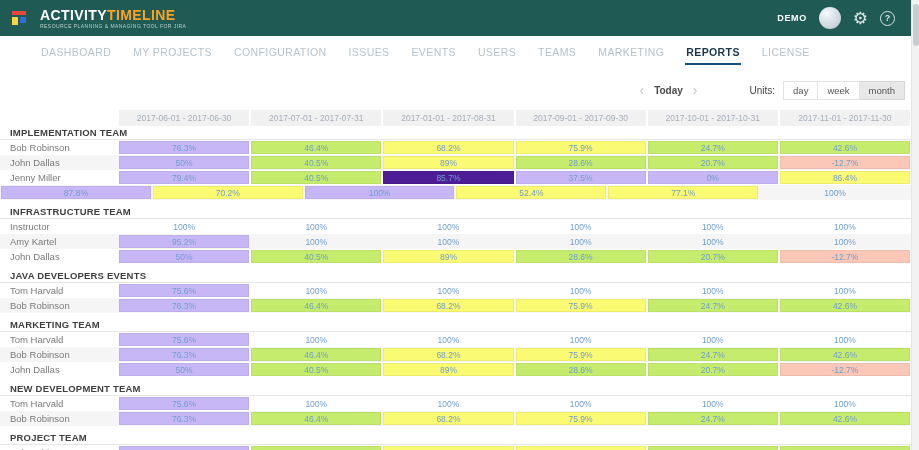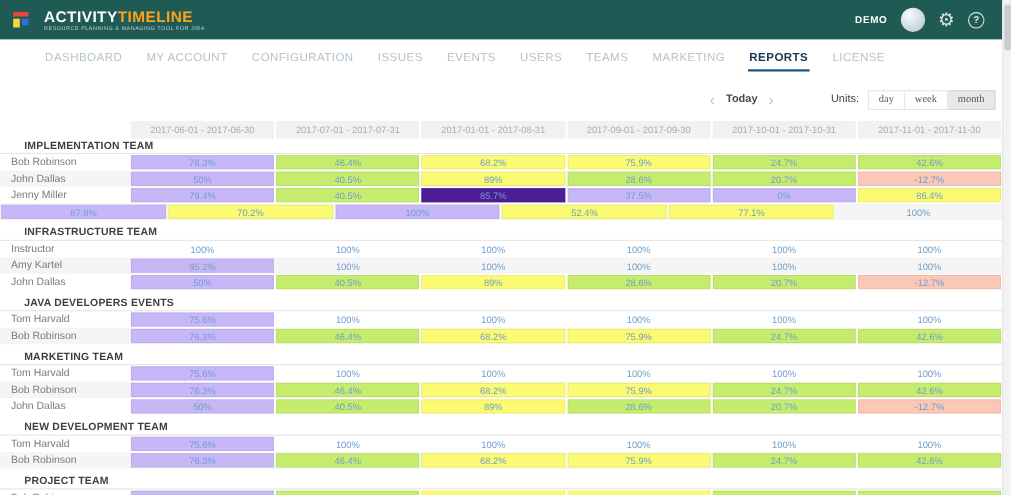--- a/index.html
+++ b/index.html
@@ -35,32 +35,32 @@
   .nav-item { font-size: 10.5px; letter-spacing: 0.4px; color: #b5c2cc; padding: 9px 1px 7px; cursor: pointer; }
   .nav-item.active { color: #17364f; font-weight: bold; border-bottom: 2px solid #15527e; padding-bottom: 5px; }
   
   .toolbar { display: flex; align-items: center; padding: 14px 14px 0 10px; height: 34px; }
   .report-title { font-size: 11px; font-weight: bold; color: #2e75b5; letter-spacing: 0.2px; }
   .toolbar-right { margin-left: auto; display: flex; align-items: center; }
   .arrow { font-size: 14px; color: #c2c2c2; padding: 0 6px; cursor: pointer; line-height: 1; }
   .today { font-size: 10px; font-weight: bold; color: #4a4a4a; padding: 0 4px; cursor: pointer; }
   .units-label { font-size: 10px; color: #444; margin-left: 46px; margin-right: 8px; }
   .unit-btn { font-size: 9.5px; color: #555; background: #fff; border: 1px solid #e3e3e3;
-    padding: 3px 9px; cursor: pointer; font-family: Liberation Serif, serif; }
+    padding: 3px 9px; cursor: pointer; font-family: Liberation Sans, sans-serif; }
   .unit-btn + .unit-btn { border-left: none; }
   .unit-btn.selected { background: #e8e8e8; border-color: #d6d6d6; }
   
   .table { margin-top: 10px; width: 911px; }
   .thead { display: flex; height: 16px; }
   .thead .name-col { width: 118px; flex: 0 0 auto; }
   .thead .col-h { flex: 1; margin: 0 1px; background: #f1f1f1; color: #a6aeba;
     font-size: 8.5px; line-height: 16px; text-align: center; }
   .section { }
   .section + .section { margin-top: 5px; }
-  .section-header { height: 14px; line-height: 14px; padding-left: 22px; font-size: 9.5px;
+  .section-header { height: 14px; line-height: 14px; padding-left: 10px; font-size: 9.5px;
     font-weight: bold; color: #3f3f3f; letter-spacing: 0.2px; border-bottom: 1px solid #e5e5e5; }
   .row { display: flex; height: 15px; }
   .row.alt { background: #f5f5f5; }
   .row .name { width: 118px; flex: 0 0 auto; padding-left: 10px; font-size: 9.5px;
     color: #7a7a7a; line-height: 15px; white-space: nowrap; overflow: hidden; }
   .row .cell { flex: 1; margin: 1px; display: flex; align-items: center; justify-content: center;
     font-size: 8.5px; color: #6f9ecc; }
   .row .cell.colored { box-shadow: inset 0 0 0 1px rgba(0,0,0,0.05); }
   
   .scrollbar { position: absolute; top: 0; right: 0; width: 8px; height: 100%;
@@ -88,21 +88,21 @@
     <div class="topbar-right">
       <span class="user-label">DEMO</span>
       <div class="avatar"></div>
       <span class="gear">⚙</span>
       <div class="help">?</div>
     </div>
   </div>
 
   <div class="nav" id="nav">
       <div class="nav-item">DASHBOARD</div>
-      <div class="nav-item">MY ACCOUNT</div>
+      <div class="nav-item">MY PROJECTS</div>
       <div class="nav-item">CONFIGURATION</div>
       <div class="nav-item">ISSUES</div>
       <div class="nav-item">EVENTS</div>
       <div class="nav-item">USERS</div>
       <div class="nav-item">TEAMS</div>
       <div class="nav-item">MARKETING</div>
       <div class="nav-item active">REPORTS</div>
       <div class="nav-item">LICENSE</div>
     </div>
 

